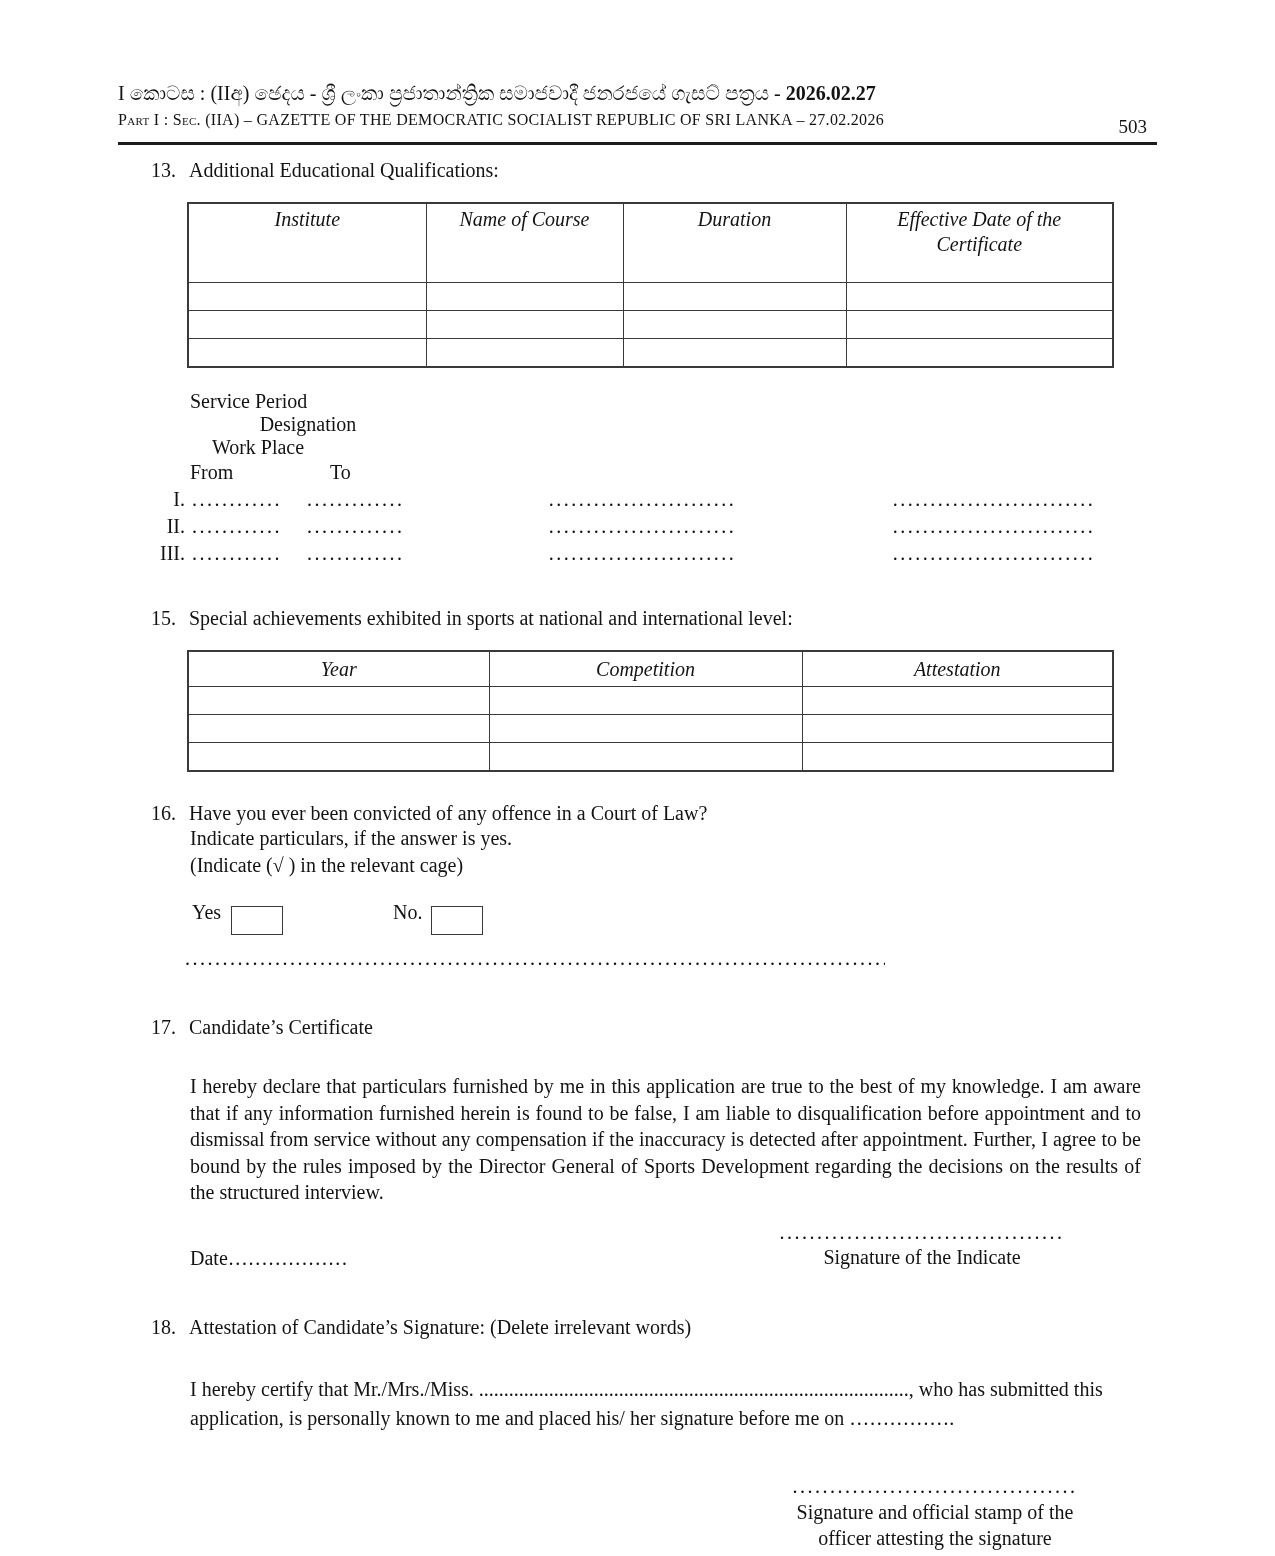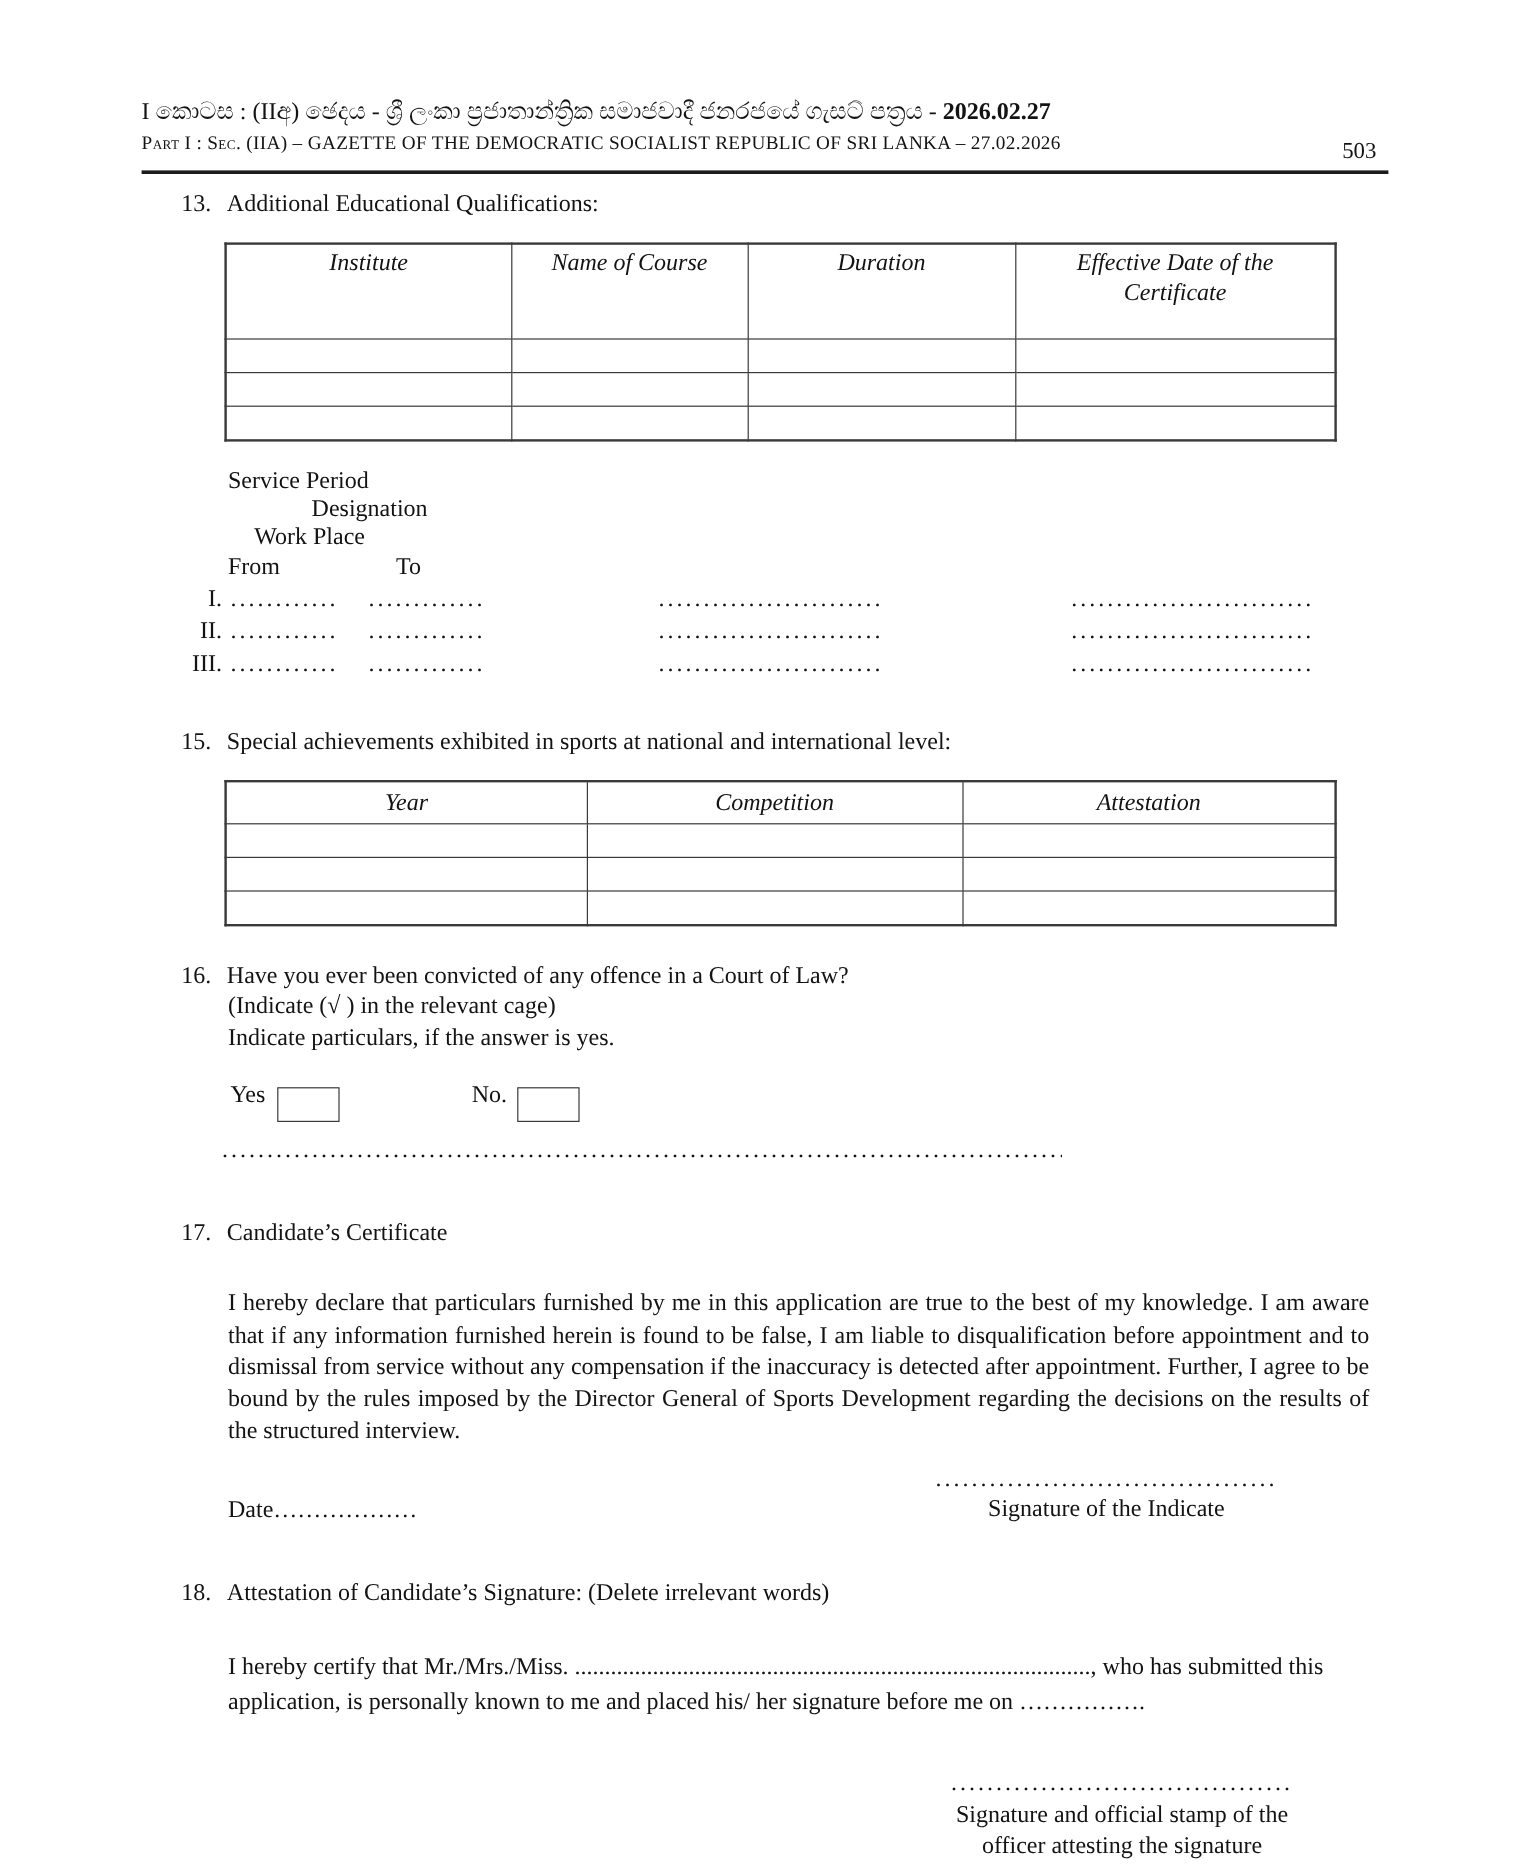--- a/index.html
+++ b/index.html
@@ -205,22 +205,22 @@
             <td></td>
           </tr>
       </tbody>
     </table>
 
     <div class="sec mt30">
       <span class="sec-num">16.</span>
       <span class="sec-title">Have you ever been convicted of any offence in a Court of Law?</span>
     </div>
     <div class="s16-lines" style="margin-top:0;">
+      <div>Indicate particulars, if the answer is yes.</div>
       <div>(Indicate (√ )  in the relevant cage)</div>
-      <div>Indicate particulars, if the answer is yes.</div>
     </div>
     <div class="yesno">
       <span class="yn-label">Yes</span>
       <span class="gap1"></span>
       <span class="cbox"></span>
       <span class="gap2"></span>
       <span class="yn-label">No.</span>
       <span class="gap3"></span>
       <span class="cbox"></span>
     </div>

